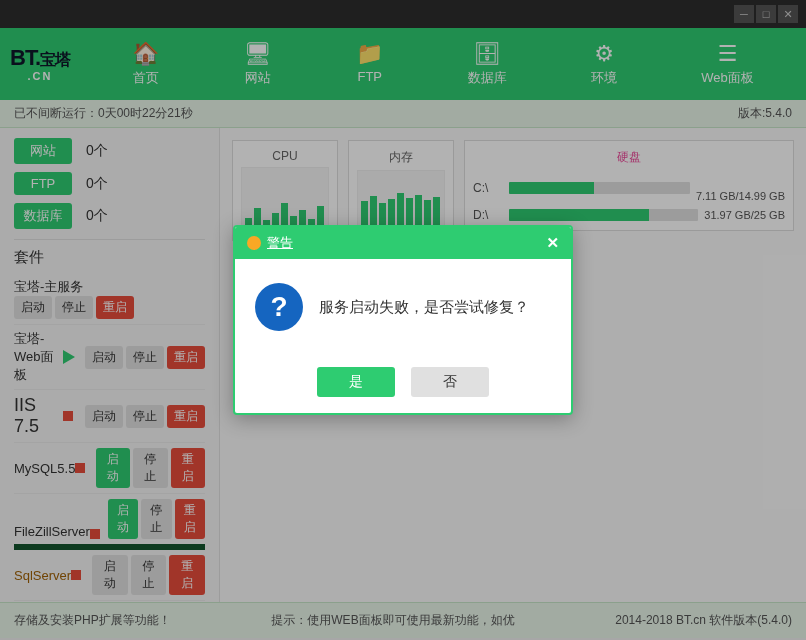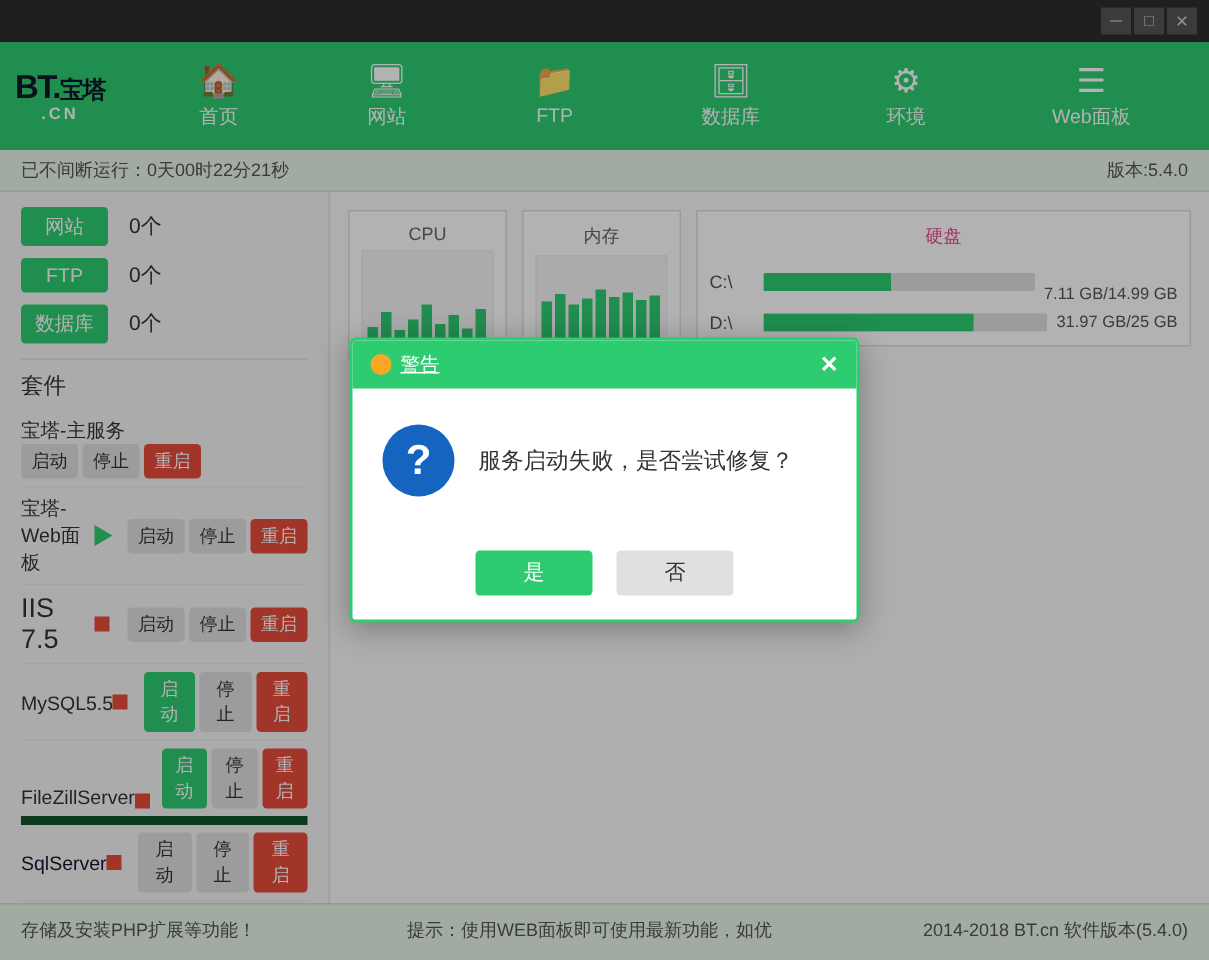--- a/index.html
+++ b/index.html
@@ -157,21 +157,21 @@
           <span style="width:10px; height:10px; background:#e74c3c; display:inline-block;"></span>
         </span>
         <div style="display:flex; gap:3px;">
           <button style="background:#2ecc71; color:white; border:none; border-radius:3px; padding:3px 7px; font-size:12px; cursor:pointer; font-family:inherit;">启动</button>
           <button style="background:#e0e0e0; color:#333; border:none; border-radius:3px; padding:3px 7px; font-size:12px; cursor:pointer; font-family:inherit;">停止</button>
           <button style="background:#e74c3c; color:white; border:none; border-radius:3px; padding:3px 7px; font-size:12px; cursor:pointer; font-family:inherit;">重启</button>
         </div>
       </div>
 
       <div style="display:flex; align-items:center; padding:5px 0; border-bottom:1px solid #ebebeb;">
-        <span style="flex:1; font-size:13px; color:#0f172a;">SqlServer</span>
+        <span style="flex:1; font-size:13px; color:#a16207;">SqlServer</span>
         <span style="width:22px; display:flex; align-items:center;">
           <span style="width:10px; height:10px; background:#e74c3c; display:inline-block;"></span>
         </span>
         <div style="display:flex; gap:3px;">
           <button style="background:#e0e0e0; color:#333; border:none; border-radius:3px; padding:3px 7px; font-size:12px; cursor:pointer; font-family:inherit;">启动</button>
           <button style="background:#e0e0e0; color:#333; border:none; border-radius:3px; padding:3px 7px; font-size:12px; cursor:pointer; font-family:inherit;">停止</button>
           <button style="background:#e74c3c; color:white; border:none; border-radius:3px; padding:3px 7px; font-size:12px; cursor:pointer; font-family:inherit;">重启</button>
         </div>
       </div>
     </div>

